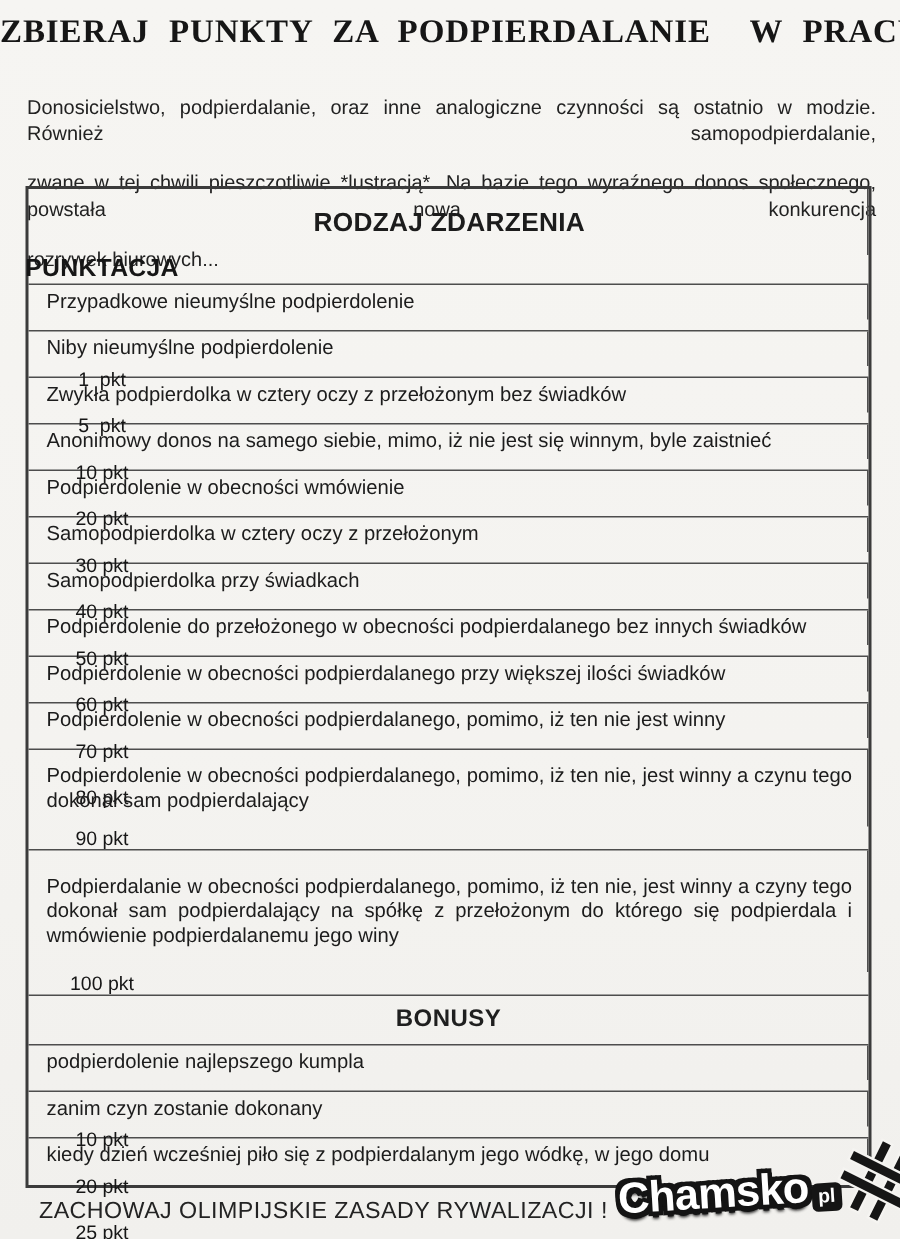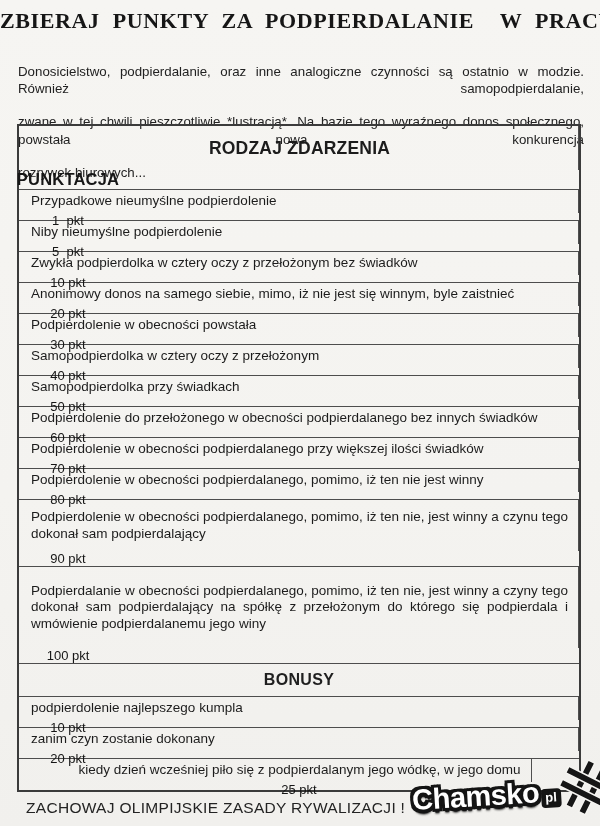--- a/index.html
+++ b/index.html
@@ -23,32 +23,32 @@
            font-size:13.3px; line-height:17.2px; color:#222; }
   .intro .iline { text-align:justify;margin-top:16px; }
   .intro .iline:nth-child(-n+2) { text-align-last:justify; }
 
   .tbl {
     position:absolute; left:17px; top:124px; width:564px;
     border:2px solid #3b3b3b;
     background:transparent;
   }
   .row { display:flex; border-bottom:1px solid #4d4d4d;flex-direction:column; }
-  .row:last-child { border-bottom:none;align-items:center; }
+  .row:last-child { border-bottom:none; }
   .cell { display:flex; align-items:center; }
   .desc { flex:1; border-right:1.5px solid #4f4f4f; padding:3px 10px 3px 12px;
           font-size:13.5px; color:#1c1c1c; line-height:16.5px; }
   .desc.just { text-align:justify; }
   .pts  { width:98px; justify-content:center; font-size:13px; color:#161616; white-space:pre; }
 
   .rh   { height:64px; }
   .rh .desc { justify-content:center; font-weight:bold; font-size:17.5px; letter-spacing:0.2px; }
   .rh .pts  { font-weight:bold; font-size:16.5px; letter-spacing:0.2px; }
 
-  .r    { height:31px; }
+  .r    { height:31px;gap:32px; }
   .r2   { height:67px; }
   .r3   { height:97px; }
   .rb   { height:33px; }
   .rb .cell { flex:1; justify-content:center; font-weight:bold; font-size:16px; letter-spacing:0.3px; }
 
   .footer-note {
     position:absolute; left:26px; top:799px;
     font-size:15.5px; color:#232323; letter-spacing:0.3px; white-space:pre;
   }
 
@@ -102,21 +102,21 @@
     </div>
     <div class="row r">
       <div class="cell desc">Zwykła podpierdolka w cztery oczy z przełożonym bez świadków</div>
       <div class="cell pts">10 pkt</div>
     </div>
     <div class="row r">
       <div class="cell desc">Anonimowy donos na samego siebie, mimo, iż nie jest się winnym, byle zaistnieć</div>
       <div class="cell pts">20 pkt</div>
     </div>
     <div class="row r">
-      <div class="cell desc">Podpierdolenie w obecności powstała</div>
+      <div class="cell desc">Podpierdolenie w obecności wmówienie</div>
       <div class="cell pts">30 pkt</div>
     </div>
     <div class="row r">
       <div class="cell desc">Samopodpierdolka w cztery oczy z przełożonym</div>
       <div class="cell pts">40 pkt</div>
     </div>
     <div class="row r">
       <div class="cell desc">Samopodpierdolka przy świadkach</div>
       <div class="cell pts">50 pkt</div>
     </div>

